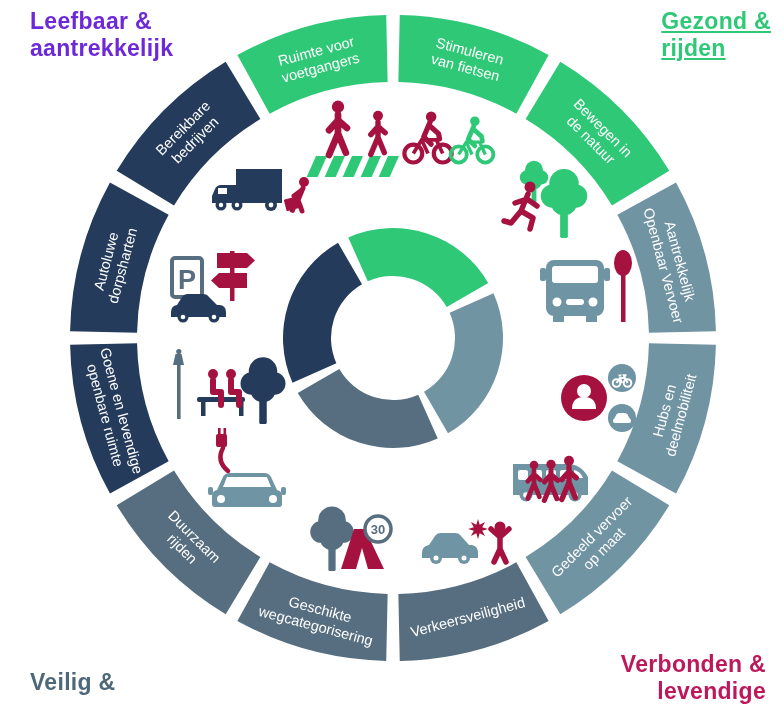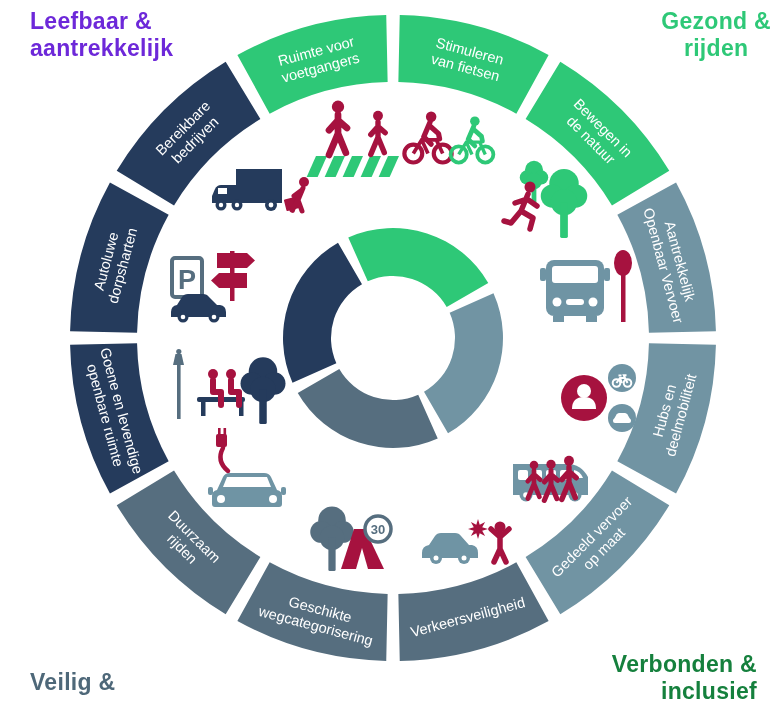--- a/index.html
+++ b/index.html
@@ -2,23 +2,23 @@
 <html><head>
 <meta charset="utf-8">
 <style>
   html,body{margin:0;padding:0;background:#fff;}
   body{width:784px;height:714px;font-family:"Liberation Sans",sans-serif;overflow:hidden;}
   .stage{position:relative;width:784px;height:714px;background:#fff;}
   svg.wheel{position:absolute;left:0;top:0;}
   .corner{position:absolute;font-weight:bold;font-size:23px;line-height:27px;letter-spacing:.3px;}
   .corner .ln{white-space:nowrap;}
   .corner-tl{left:30px;top:8px;color:#6d28d9;}
-  .corner-tr{right:13px;top:8px;color:#2EC877;text-align:center;}
+  .corner-tr{right:13px;top:8px;color:#2EC877;text-align:left;text-decoration:underline;}
   .corner-bl{left:30px;bottom:18px;color:#4E6879;}
-  .corner-br{right:27px;bottom:9px;color:#15803d;text-align:right;}
+  .corner-br{right:18px;bottom:9px;color:#be185d;text-align:right;}
   .seg-label{font-size:14.5px;fill:#FFFFFF;text-anchor:middle;}
   .sign-text{font-weight:bold;fill:#566E7F;text-anchor:middle;font-family:"Liberation Sans",sans-serif;}
   .f-crimson{fill:#A6123F}.f-slate{fill:#6F94A4}.f-navy{fill:#253B5C}
   .f-green{fill:#2EC877}.f-gray{fill:#566E7F}.f-white{fill:#FFFFFF}
 </style>
 </head>
 <body>
 
 <div class="stage">
 
@@ -241,15 +241,15 @@
   </div>
   <div class="corner corner-tr">
     <div class="ln">Gezond &amp;</div>
     <div class="ln">rijden</div>
   </div>
   <div class="corner corner-bl">
     <div class="ln">Veilig &amp;</div>
   </div>
   <div class="corner corner-br">
     <div class="ln">Verbonden &amp;</div>
-    <div class="ln">inclusief</div>
+    <div class="ln">levendige</div>
   </div>
 </div>
 
 </body></html>

